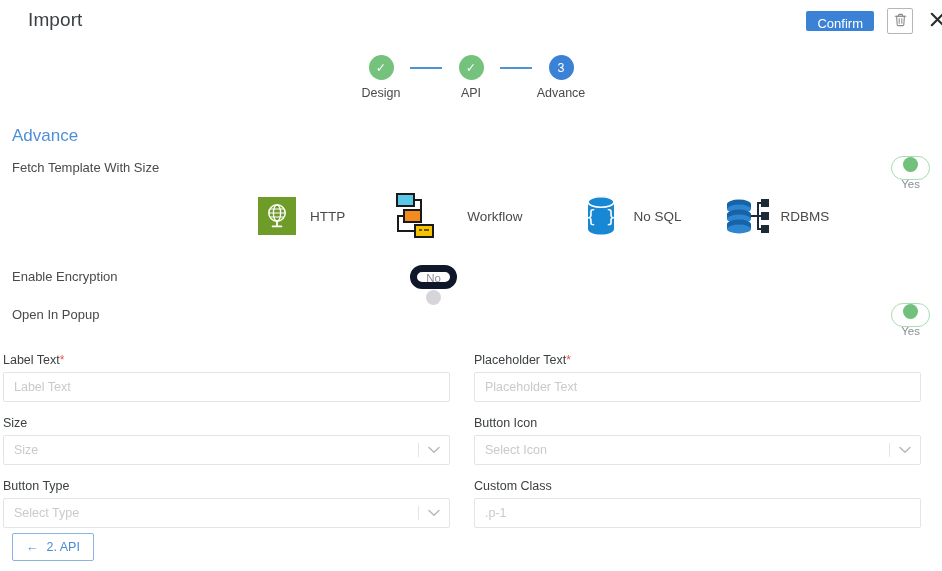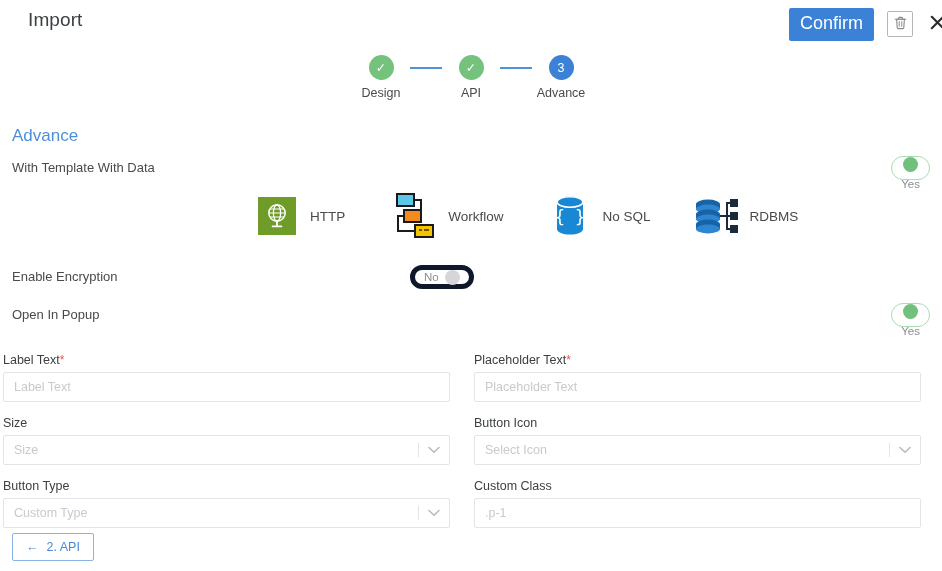--- a/index.html
+++ b/index.html
@@ -17,22 +17,22 @@
   .page-title {
     position: absolute; left: 12px; top: 9px;
     font-size: 19px; color: #3c4043; font-weight: 400; letter-spacing: .1px;
   }
   .header-actions {
     position: absolute; right: 10px; top: 8px;
     display: flex; align-items: center; gap: 13px;
   }
   .btn-confirm {
     background: #3b82d6; color: #fff; border: none;
-    font-size: 18px; font-family: inherit;
-    padding: 5px 11px 6px; border-radius: 2px; cursor: pointer;
+    font-size: 13px; font-family: inherit;
+    padding: 5px 11px 0; border-radius: 2px; cursor: pointer;
     line-height: 1.2;
   }
   .btn-icon-sq {
     width: 26px; height: 26px; border: 1px solid #b6b6b6; border-radius: 2px;
     background: #fff; cursor: pointer; display: flex;
     align-items: center; justify-content: center; padding: 0;
   }
   .btn-close {
     background: none; border: none; cursor: pointer; padding: 0;
     width: 22px; height: 24px; display: flex; align-items: center; justify-content: center;
@@ -71,21 +71,21 @@
     font-size: 13px; color: #4a4a4a;
   }
 
   
   .toggle {
     display: inline-flex; align-items: center; gap: 6px;
     height: 24px; border-radius: 13px; cursor: pointer;
     padding: 0 9px; background: #fff; user-select: none;
   }
   .toggle.on { border: 1px solid #a8dcb1; flex-direction: column; }
-  .toggle.off { border: 5px solid #0f172a; }
+  .toggle.off { border: 7px solid #0f172a; flex-direction: column; }
   .toggle .knob { width: 15px; height: 15px; border-radius: 50%; flex: none; }
   .toggle.on .knob { background: #71c07c; }
   .toggle.off .knob { background: #d6d6da; }
   .toggle .tg-text { font-size: 11.5px; }
   .toggle.on .tg-text { color: #8a8f97; }
   .toggle.off .tg-text { color: #8a8f97; }
 
   
   .tmpl-row {
     position: absolute; left: 253px; top: 192px;
@@ -186,21 +186,21 @@
         <div class="step-circle current">3</div>
         <div class="step-label">Advance</div>
       </div>
 
     </div>
   </div>
 
   <div class="section-title">Advance</div>
 
   <div class="toggle-row" style="top:156px;">
-    <div class="row-label">With Template With Data</div>
+    <div class="row-label">Fetch Template With Size</div>
     <div class="toggle on" style="position:absolute; right:0; top:0;">
       <span class="knob"></span>
       <span class="tg-text">Yes</span>
     </div>
   </div>
 
   <div class="tmpl-row">
 
     <div class="tmpl-item" style="margin-right:46px;">
       <span class="tmpl-ico">
@@ -208,21 +208,21 @@
           <rect x="3" y="3" width="38" height="38" fill="#6f9b28"></rect>
           <circle cx="22" cy="19" r="8.2" fill="none" stroke="#fff" stroke-width="1.5"></circle>
           <ellipse cx="22" cy="19" rx="3.6" ry="8.2" fill="none" stroke="#fff" stroke-width="1.3"></ellipse>
           <path d="M13.8 19h16.4M14.8 15h14.4M14.8 23h14.4" stroke="#fff" stroke-width="1.2"></path>
           <path d="M22 27.2v4.2M17.6 32.4h8.8" stroke="#fff" stroke-width="1.8" stroke-linecap="round"></path>
         </svg>
       </span>
       <span class="tmpl-label">HTTP</span>
     </div>
 
-    <div class="tmpl-item" style="margin-right:42px;">
+    <div class="tmpl-item" style="margin-right:54px;gap:19px;">
       <span class="tmpl-ico">
         <svg width="48" height="50" viewBox="0 0 48 50">
           <rect x="6" y="3" width="17" height="12" fill="#5bc8e8" stroke="#1a1a1a" stroke-width="2"></rect>
           <rect x="13" y="19" width="17" height="12" fill="#f58a1f" stroke="#1a1a1a" stroke-width="2"></rect>
           <rect x="24" y="34" width="18" height="12" fill="#f5c400" stroke="#1a1a1a" stroke-width="2"></rect>
           <path d="M23 9h7v10" stroke="#1a1a1a" stroke-width="2" fill="none"></path>
           <path d="M13 25H7v15h17" stroke="#1a1a1a" stroke-width="2" fill="none"></path>
           <path d="M28 39h3M33 39h5" stroke="#6b5300" stroke-width="2"></path>
         </svg>
       </span>
@@ -326,21 +326,21 @@
               </svg>
           </span>
         </div>
       </div>
     </div>
 
     <div class="form-row">
       <div class="field">
         <div class="field-label">Button Type</div>
         <div class="control">
-          <span class="sel-val">Custom Type</span>
+          <span class="sel-val">Select Type</span>
           <span class="sel-divider"></span>
           <span class="sel-caret">
             <svg width="12" height="8" viewBox="0 0 12 8">
                 <path d="M1 1.5L6 6.3l5-4.8" stroke="#b8b9bf" stroke-width="1.5" fill="none" stroke-linecap="round" stroke-linejoin="round"></path>
               </svg>
           </span>
         </div>
       </div>
       <div class="field">
         <div class="field-label">Custom Class</div>

